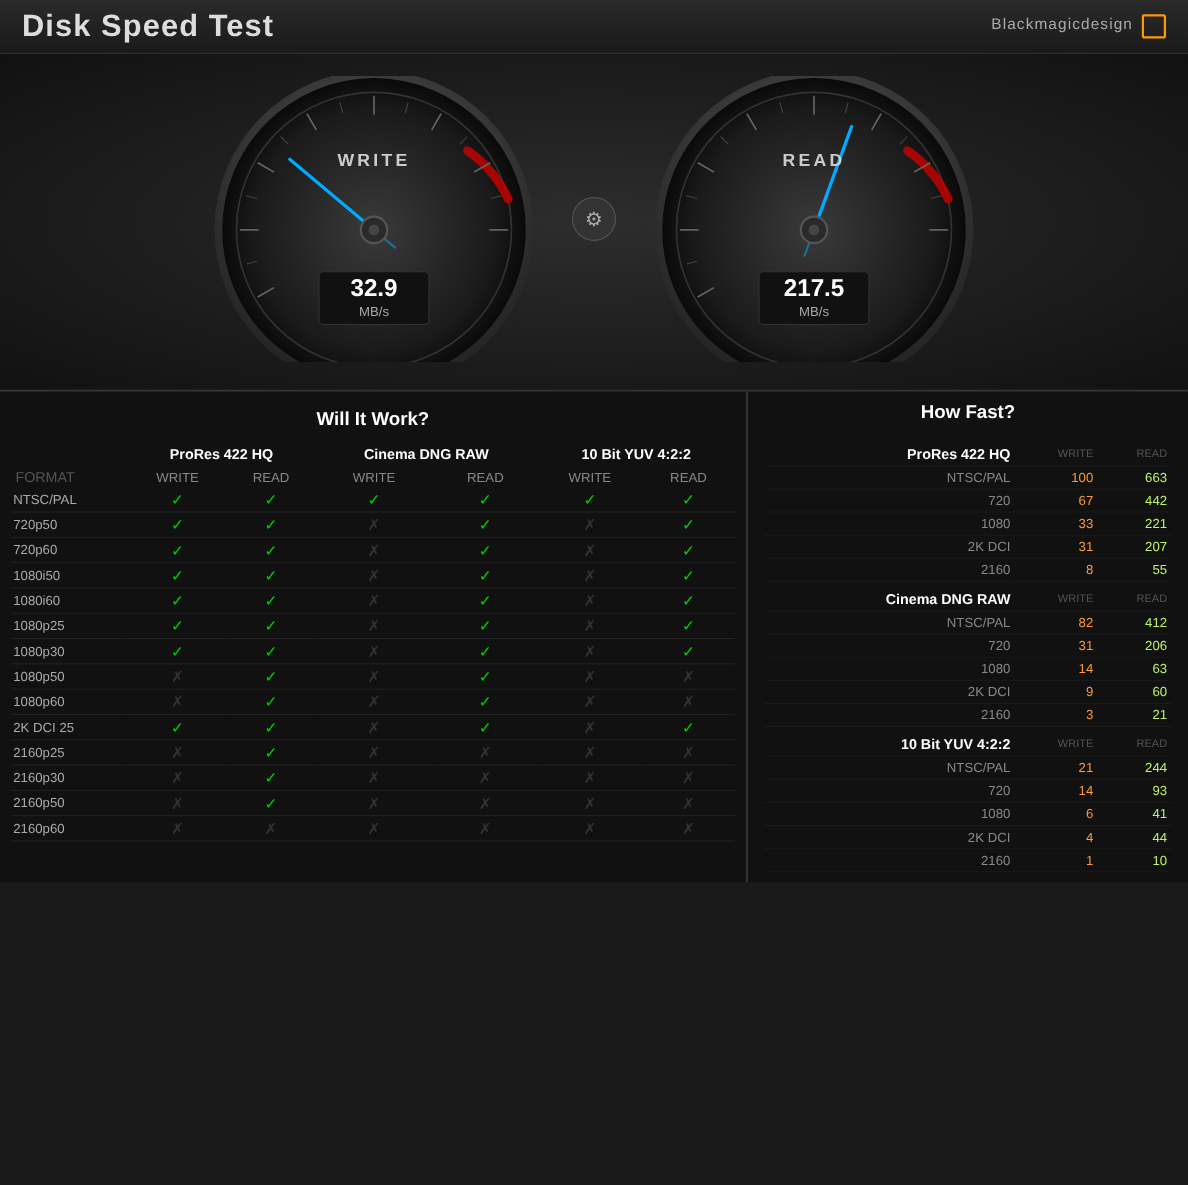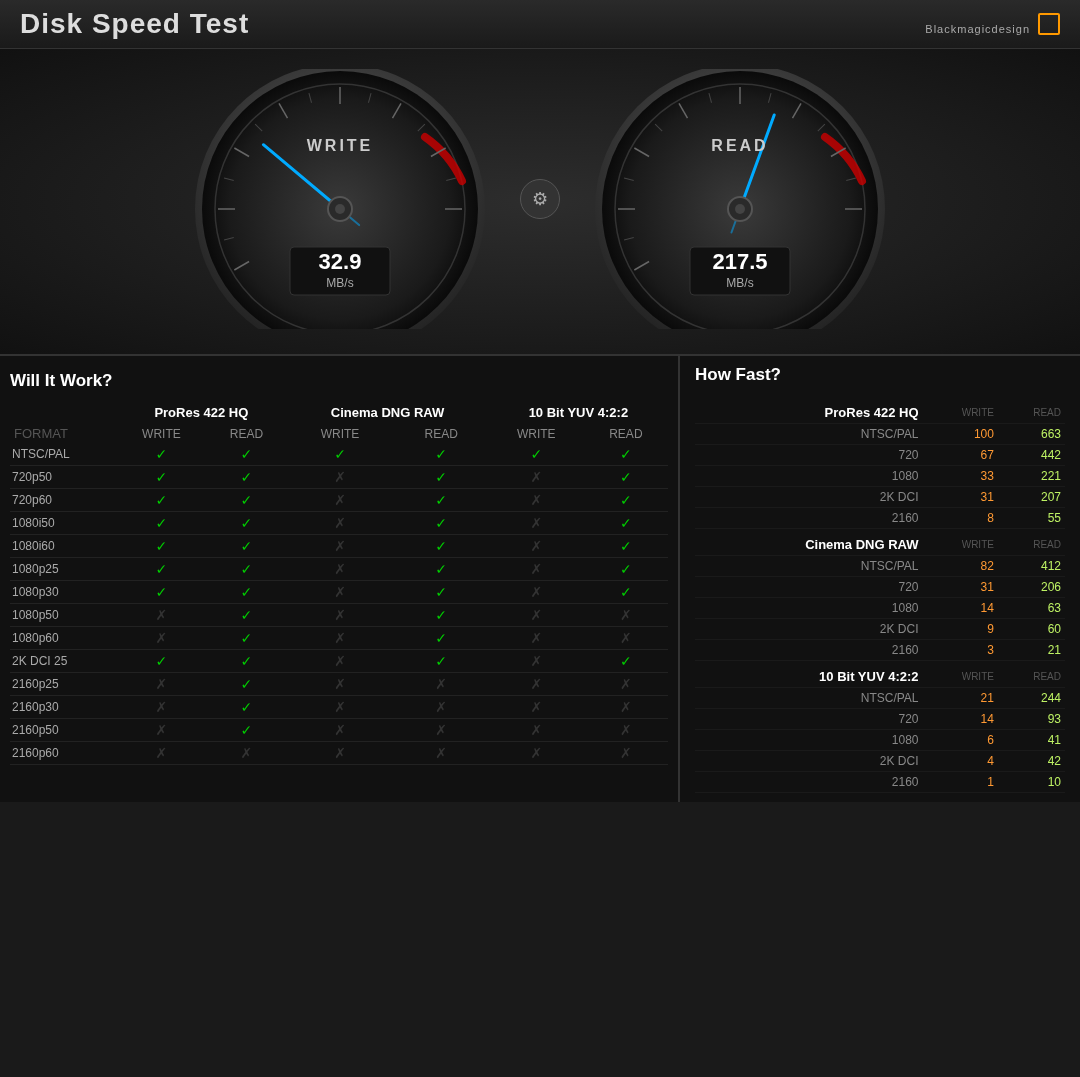--- a/index.html
+++ b/index.html
@@ -22,24 +22,24 @@
       border-bottom: 1px solid #333;
     }
     .header-title {
       font-size: 28px;
       font-weight: bold;
       color: #ddd;
       letter-spacing: 1px;
     }
     .header-logo {
       display: flex;
-      align-items: flex-end;
+      align-items: flex-start;
       gap: 8px;
       color: #aaa;
-      font-size: 11px;
+      font-size: 14px;
       letter-spacing: 1px;
     }
     .logo-box {
       width: 22px;
       height: 22px;
       border: 2px solid #f90;
       border-radius: 2px;
     }
 
     
@@ -120,21 +120,21 @@
       border-top: 2px solid #333;
     }
 
     
     .will-it-work {
       flex: 1;
       padding: 15px 10px;
       border-right: 2px solid #333;
     }
     .section-title {
-      text-align: left;
+      text-align: center;
       font-size: 17px;
       font-weight: bold;
       color: #fff;
       margin-bottom: 12px;
     }
 
     
     .format-table {
       width: 100%;
       border-collapse: collapse;
@@ -564,21 +564,21 @@
             <td class="speed-read">93</td>
           </tr>
           <tr>
             <td class="row-label">1080</td>
             <td class="speed-write">6</td>
             <td class="speed-read">41</td>
           </tr>
           <tr>
             <td class="row-label">2K DCI</td>
             <td class="speed-write">4</td>
-            <td class="speed-read">42</td>
+            <td class="speed-read">44</td>
           </tr>
           <tr>
             <td class="row-label">2160</td>
             <td class="speed-write">1</td>
             <td class="speed-read">10</td>
           </tr>
         </tbody>
     </table>
   </div>
 </div>

